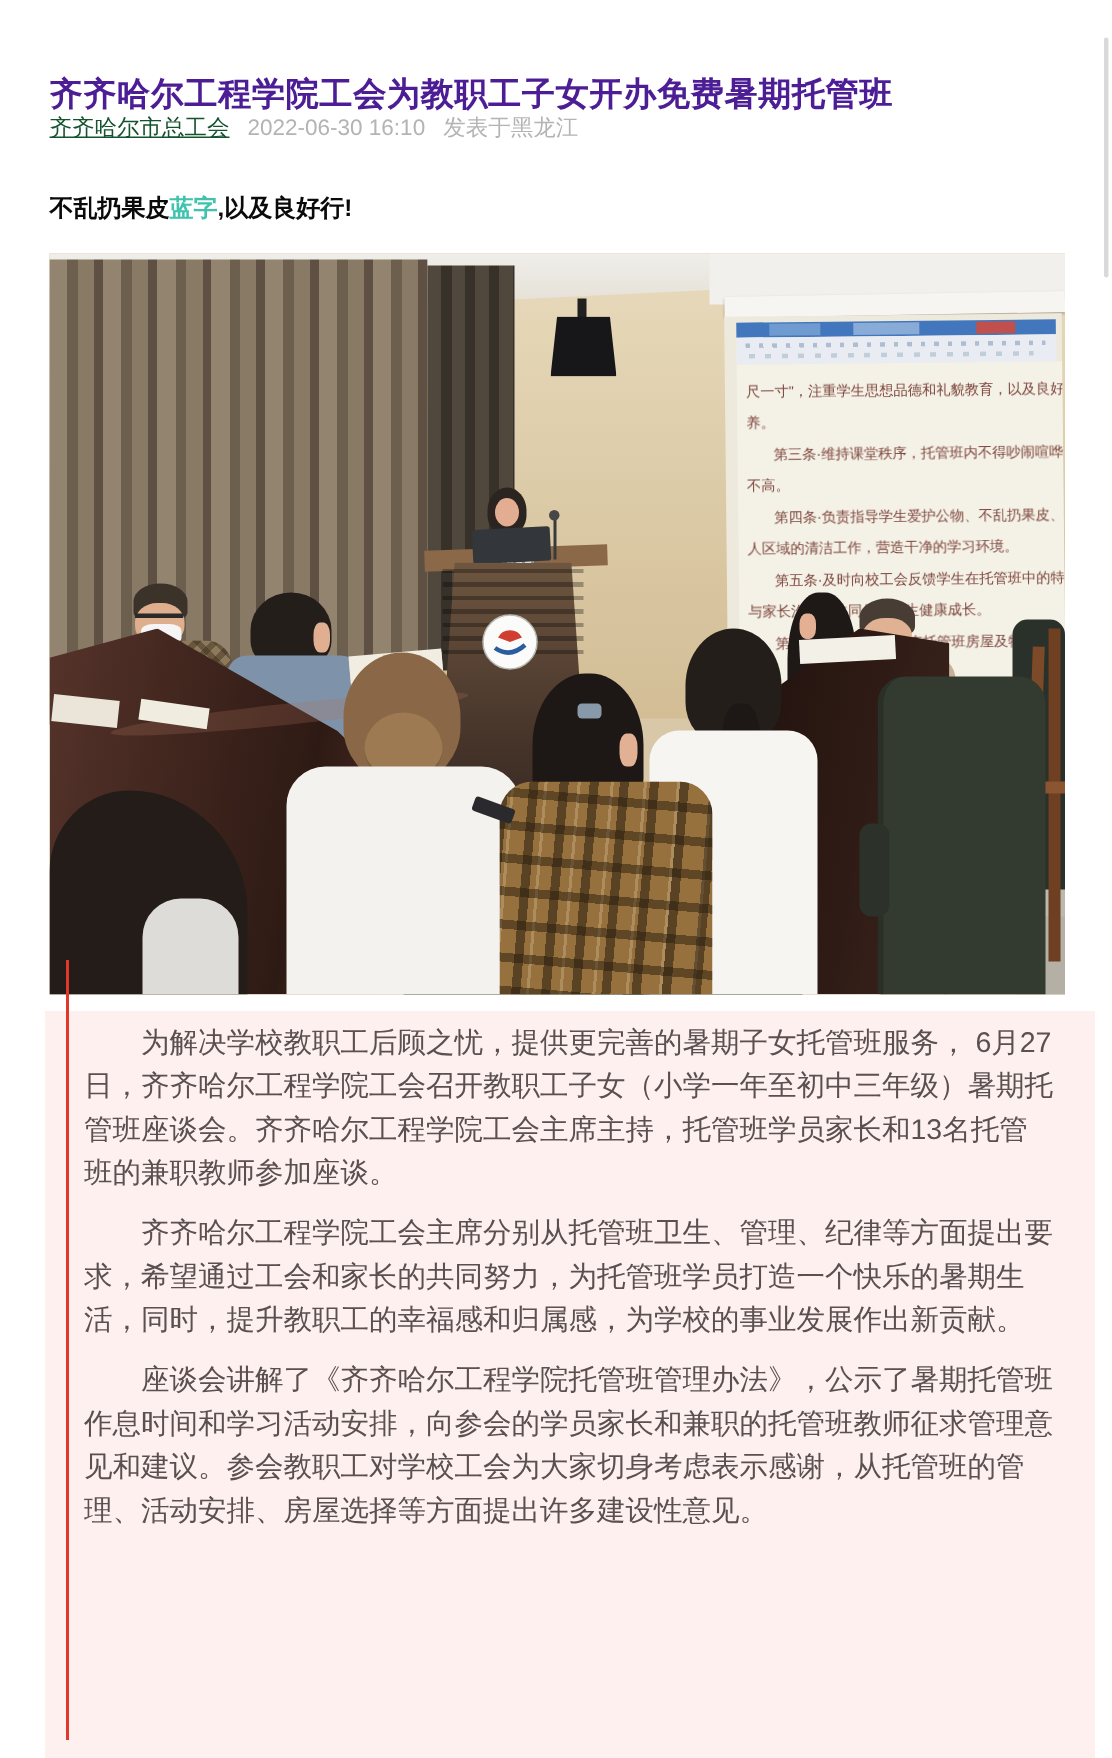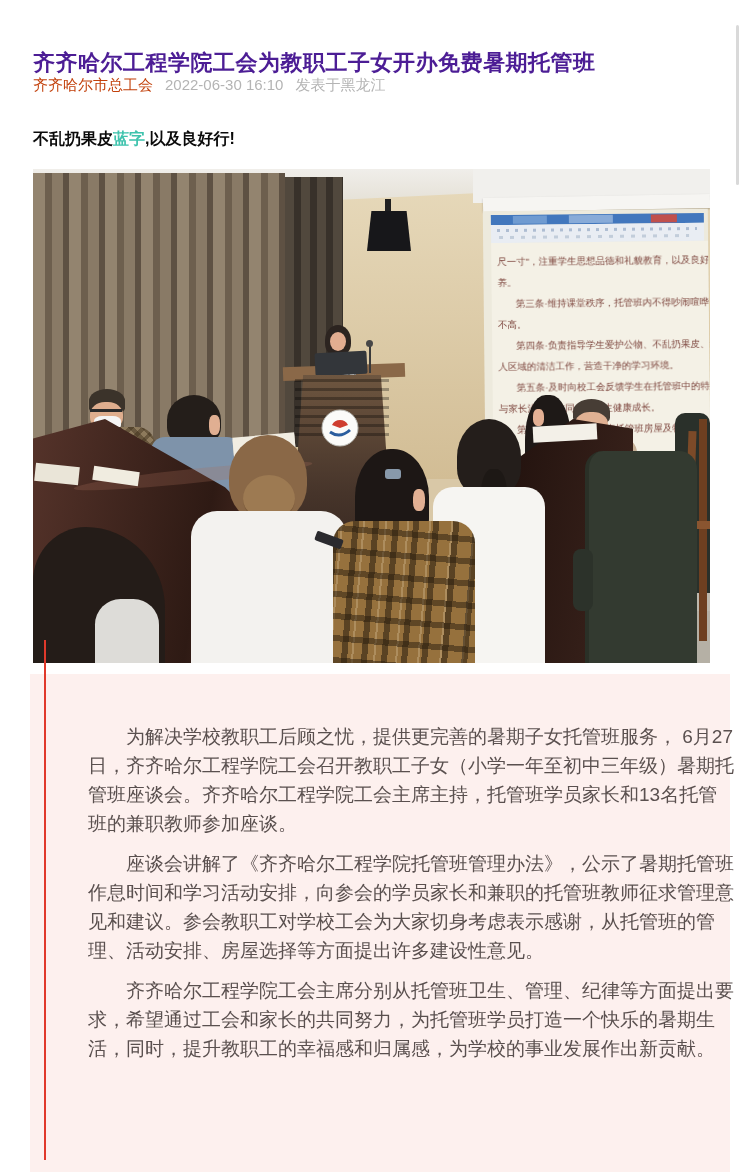--- a/index.html
+++ b/index.html
@@ -9,21 +9,21 @@
     font-family:"Liberation Sans","DejaVu Sans",sans-serif;
   }
   .abs{position:absolute;}
   
   .page-title{
     left:33px;top:33px;width:677px;
     font-size:22px;font-weight:bold;color:#4c1d95;line-height:30px;
     letter-spacing:.5px;
   }
   .byline{left:33px;top:76px;width:677px;font-size:15px;display:flex;gap:12px;align-items:baseline;}
-  .byline .account{color:#c2410c;}
+  .byline .account{color:#14532d;text-decoration:underline;}
   .byline .meta{color:#b4b4b4;}
   .follow-line{left:33px;top:129px;font-size:16px;font-weight:bold;color:#0a0a0a;}
   .follow-line .blue{color:#3fc3ad;}
   
   .scrollbar-thumb{right:2px;top:25px;width:3px;height:160px;background:#d9d9d9;border-radius:2px;}
   
   .photo{left:33px;top:169px;width:677px;height:494px;overflow:hidden;background:#d9c8a7;}
   .photo .abs{position:absolute;}
   .ceiling{left:0;top:0;width:677px;height:46px;background:linear-gradient(#f0eeea,#e1dccf);
     clip-path:polygon(0 0,100% 0,100% 40%,66% 52%,0 100%);}
@@ -112,21 +112,21 @@
   .floor-right{left:645px;top:388px;width:32px;height:106px;background:#bdb8ad;}
   .floor-corner{left:596px;top:442px;width:81px;height:52px;background:#b5b0a5;}
   .wood-bar1{left:652px;top:262px;width:8px;height:202px;background:#7c4a28;transform:rotate(2deg);}
   .wood-bar2{left:666px;top:250px;width:8px;height:222px;background:#6e3f20;}
   .wood-cross{left:646px;top:352px;width:31px;height:8px;background:#8a5530;}
   .hair-corner{left:0;top:358px;width:132px;height:136px;background:#241c18;border-radius:40% 60% 0 0;}
   .shoulder-corner{left:62px;top:430px;width:64px;height:64px;background:#dddcd8;border-radius:40% 40% 0 0;}
   
   .section-bg{left:30px;top:674px;width:700px;height:498px;background:#fdf0ee;}
   .red-line{left:44px;top:640px;width:2px;height:520px;background:#e0392b;}
-  .article-text{left:56px;top:722px;width:648px;margin-left:32px;}
+  .article-text{left:56px;top:681px;width:648px;}
   .article-text p{margin:0 0 11px 0;text-indent:2em;font-size:19px;line-height:29px;color:#5a504f;}
 </style>
 </head>
 <body>
 
 <h1 class="abs page-title">齐齐哈尔工程学院工会为教职工子女开办免费暑期托管班</h1>
 
 <div class="abs byline">
   <span class="account">齐齐哈尔市总工会</span>
   <span class="meta">2022-06-30 16:10</span>
@@ -235,17 +235,17 @@
   <div class="abs chair-right-arm"></div>
 
   <div class="abs hair-corner"></div>
   <div class="abs shoulder-corner"></div>
 </div>
 
 <div class="abs section-bg"></div>
 <div class="abs red-line"></div>
 <div class="abs article-text">
   <p>为解决学校教职工后顾之忧，提供更完善的暑期子女托管班服务， 6月27日，齐齐哈尔工程学院工会召开教职工子女（小学一年至初中三年级）暑期托管班座谈会。齐齐哈尔工程学院工会主席主持，托管班学员家长和13名托管班的兼职教师参加座谈。</p>
+  <p>齐齐哈尔工程学院工会主席分别从托管班卫生、管理、纪律等方面提出要求，希望通过工会和家长的共同努力，为托管班学员打造一个快乐的暑期生活，同时，提升教职工的幸福感和归属感，为学校的事业发展作出新贡献。</p>
   <p>座谈会讲解了《齐齐哈尔工程学院托管班管理办法》，公示了暑期托管班作息时间和学习活动安排，向参会的学员家长和兼职的托管班教师征求管理意见和建议。参会教职工对学校工会为大家切身考虑表示感谢，从托管班的管理、活动安排、房屋选择等方面提出许多建设性意见。</p>
-  <p>齐齐哈尔工程学院工会主席分别从托管班卫生、管理、纪律等方面提出要求，希望通过工会和家长的共同努力，为托管班学员打造一个快乐的暑期生活，同时，提升教职工的幸福感和归属感，为学校的事业发展作出新贡献。</p>
 </div>
 
 <div class="abs scrollbar-thumb"></div>
 
 </body></html>

